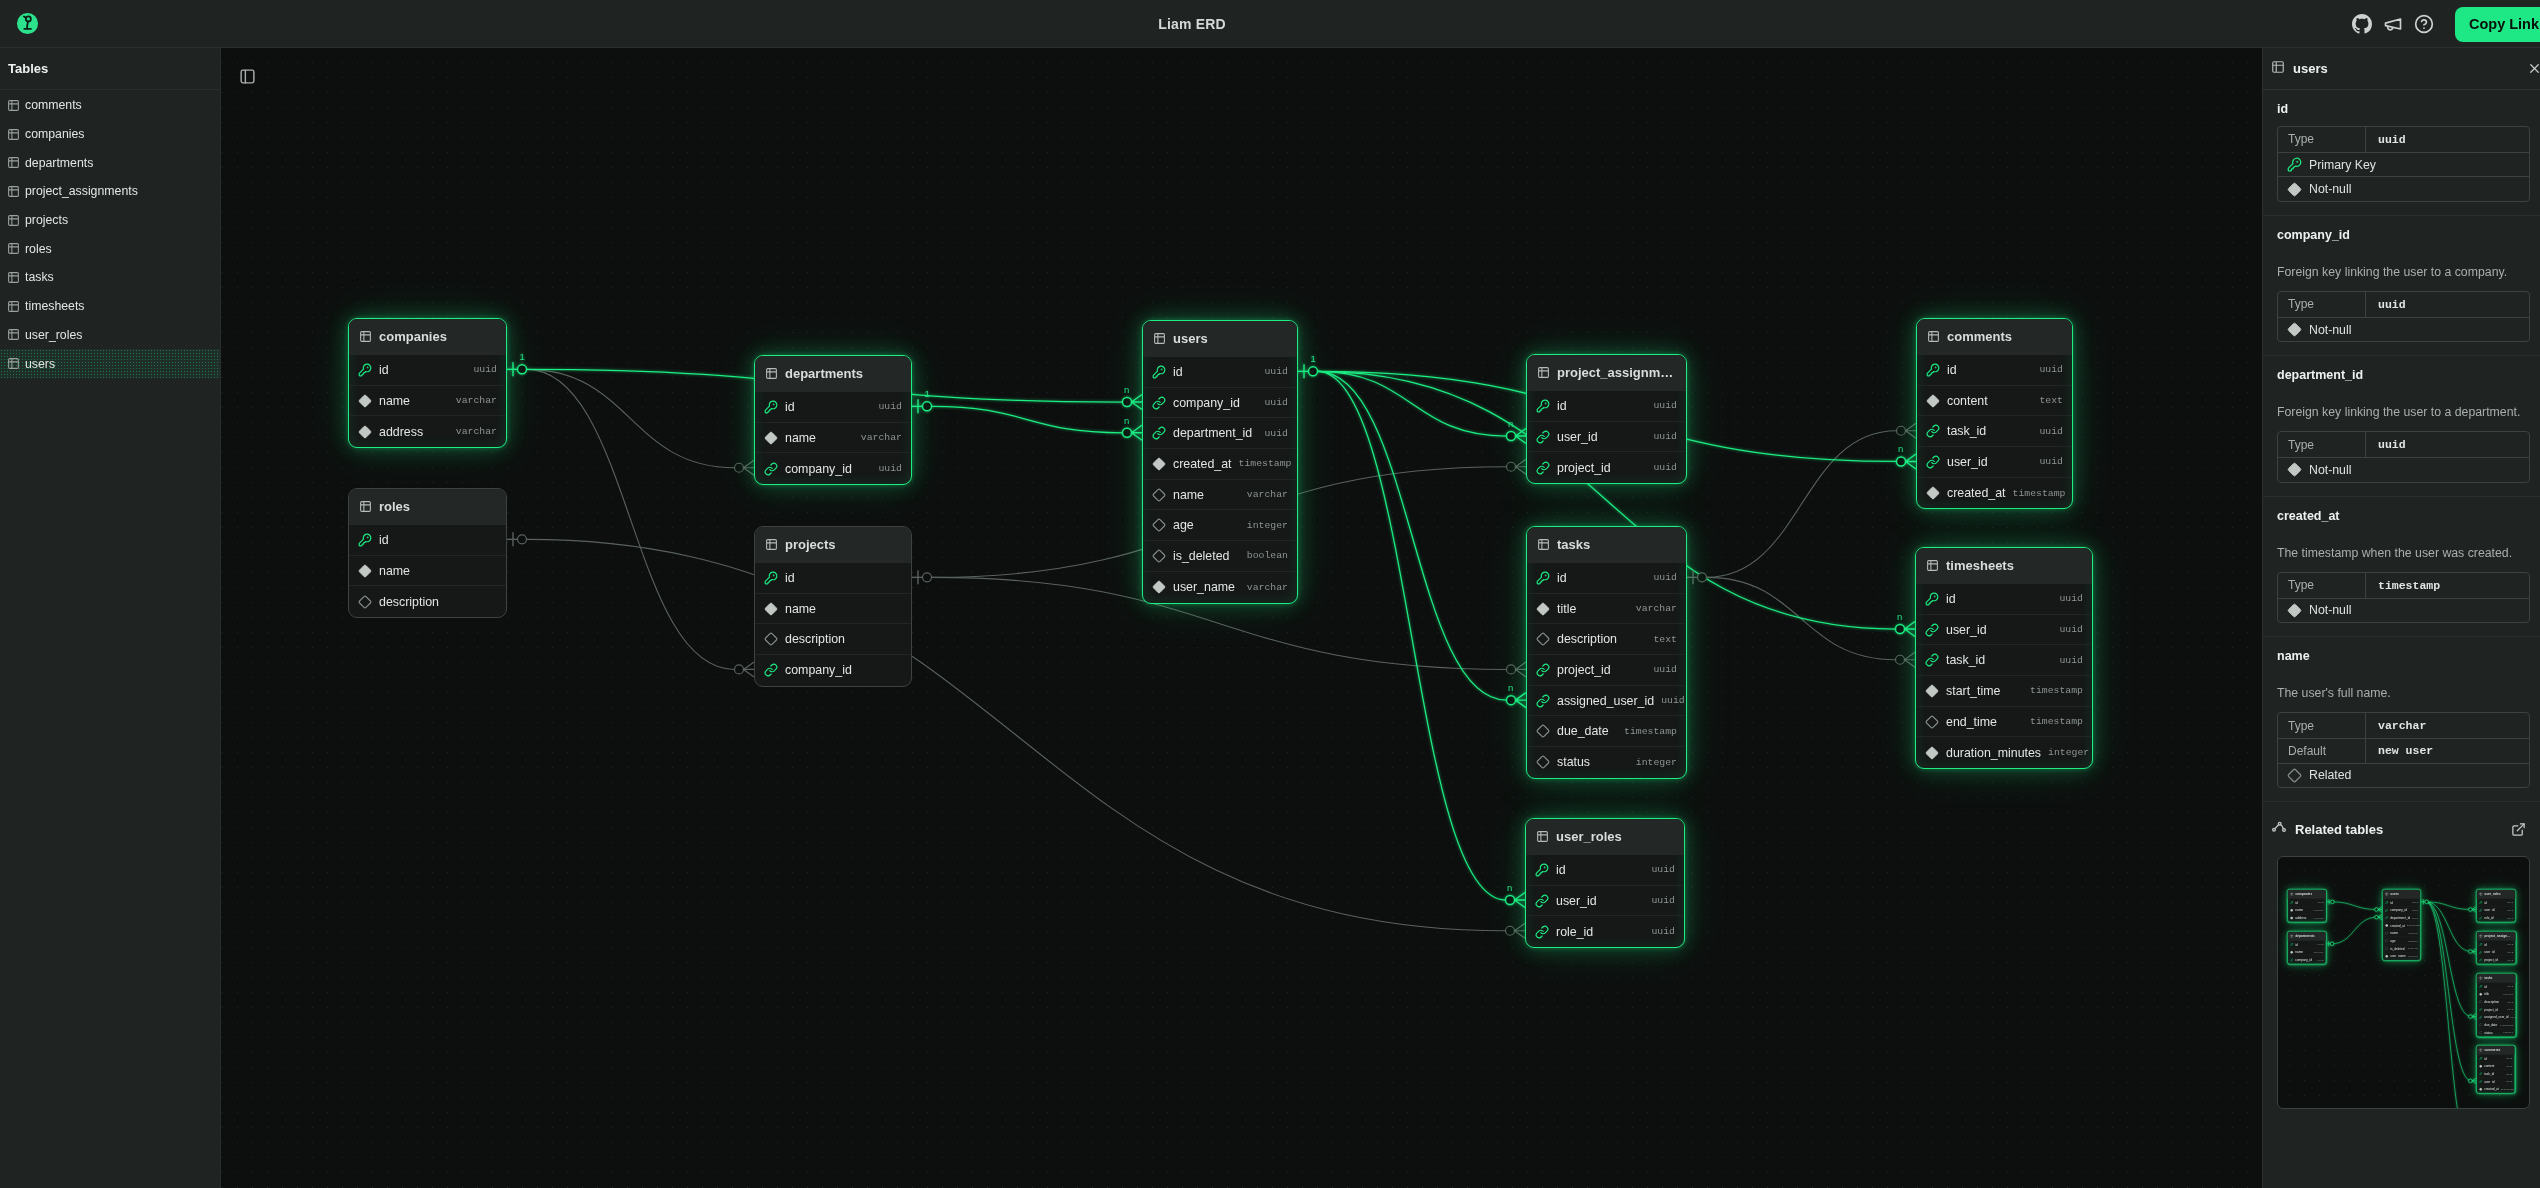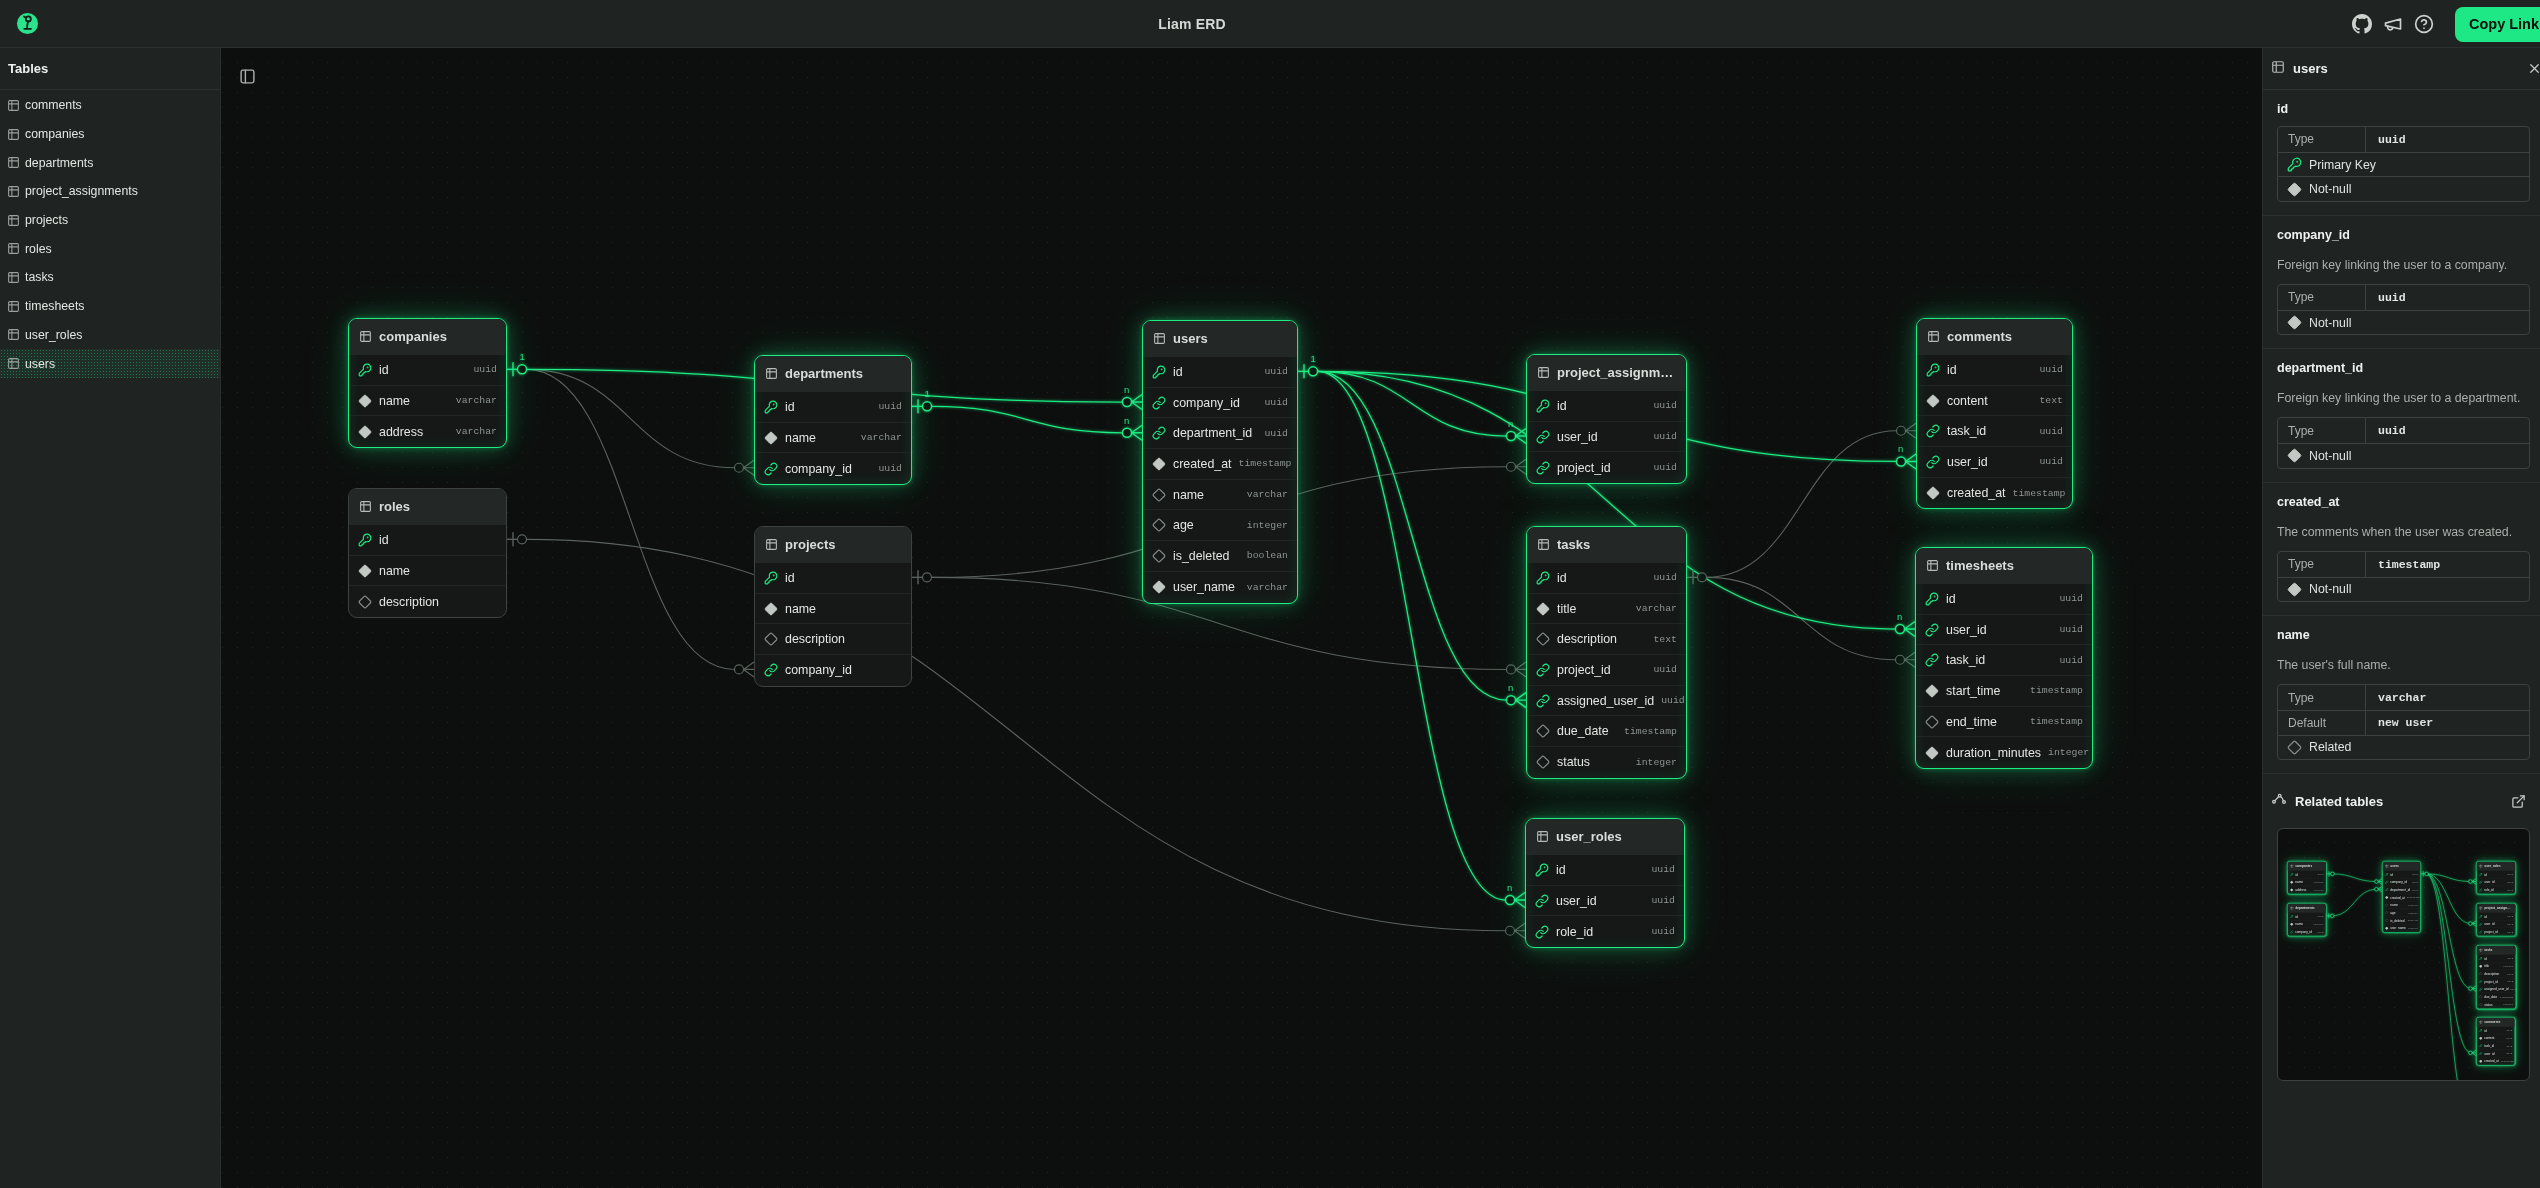--- a/index.html
+++ b/index.html
@@ -117,21 +117,21 @@
   }
   .sec-header { height: 47px; display: flex; align-items: center; gap: 8px; padding: 0 8px; }
   #columns-icon svg, #related-icon svg { width: 16px; height: 16px; color: #c3c9c5; }
   .sec-label { font-size: 13px; font-weight: 600; color: #eef1ef; }
   .sec-right { margin-left: auto; margin-right: 3px; width: 22px; height: 22px; display: grid; place-items: center; color: #c7ccc9; }
   .sec-right svg { width: 15px; height: 15px; }
   #related-header { height: 54px; }
 
   .col-entry { padding: 12px 10px 13px 14px; border-bottom: 1px solid rgba(255,255,255,.06); }
   .col-name { font-size: 12.5px; font-weight: 700; color: #eef1ef; }
-  .col-desc { margin-top: 15px; font-size: 12.3px; line-height: 17px; color: #a9b0ac; }
+  .col-desc { margin-top: 22px; font-size: 12.3px; line-height: 17px; color: #a9b0ac; }
   .col-table { margin-top: 10px; border: 1px solid #3c423f; border-radius: 4px; }
   .crow { display: flex; align-items: stretch; height: 24.7px; border-top: 1px solid #3c423f; }
   .crow:first-child { border-top: none; }
   .crow .k {
     width: 88px; flex: none; display: flex; align-items: center; padding-left: 10px;
     font-size: 12px; color: #a9b0ac; border-right: 1px solid #3c423f;
   }
   .crow .v {
     display: flex; align-items: center; padding-left: 12px;
     font-family: "Liberation Mono", monospace; font-size: 11.5px; font-weight: 600; color: #e2e6e3;
@@ -978,21 +978,21 @@
                   <svg viewBox="0 0 24 24" fill="currentColor" stroke="currentColor" stroke-width="1.5" stroke-linejoin="round">
                     <path d="M2.7 10.3a2.41 2.41 0 0 0 0 3.41l7.59 7.59a2.41 2.41 0 0 0 3.41 0l7.59-7.59a2.41 2.41 0 0 0 0-3.41L13.7 2.7a2.41 2.41 0 0 0-3.41 0Z"></path>
                   </svg>
                 </span>
                 <span>Not-null</span>
               </div>
             </div>
           </div>
           <div class="col-entry">
             <div class="col-name">created_at</div>
-            <div class="col-desc">The comments when the user was created.</div>
+            <div class="col-desc">The timestamp when the user was created.</div>
             <div class="col-table">
               <div class="crow">
                 <div class="k">Type</div>
                 <div class="v">timestamp</div>
               </div>
               <div class="crow badge">
                 <span class="ic-diamond" style="display: inline-flex;">
                   <svg viewBox="0 0 24 24" fill="currentColor" stroke="currentColor" stroke-width="1.5" stroke-linejoin="round">
                     <path d="M2.7 10.3a2.41 2.41 0 0 0 0 3.41l7.59 7.59a2.41 2.41 0 0 0 3.41 0l7.59-7.59a2.41 2.41 0 0 0 0-3.41L13.7 2.7a2.41 2.41 0 0 0-3.41 0Z"></path>
                   </svg>

